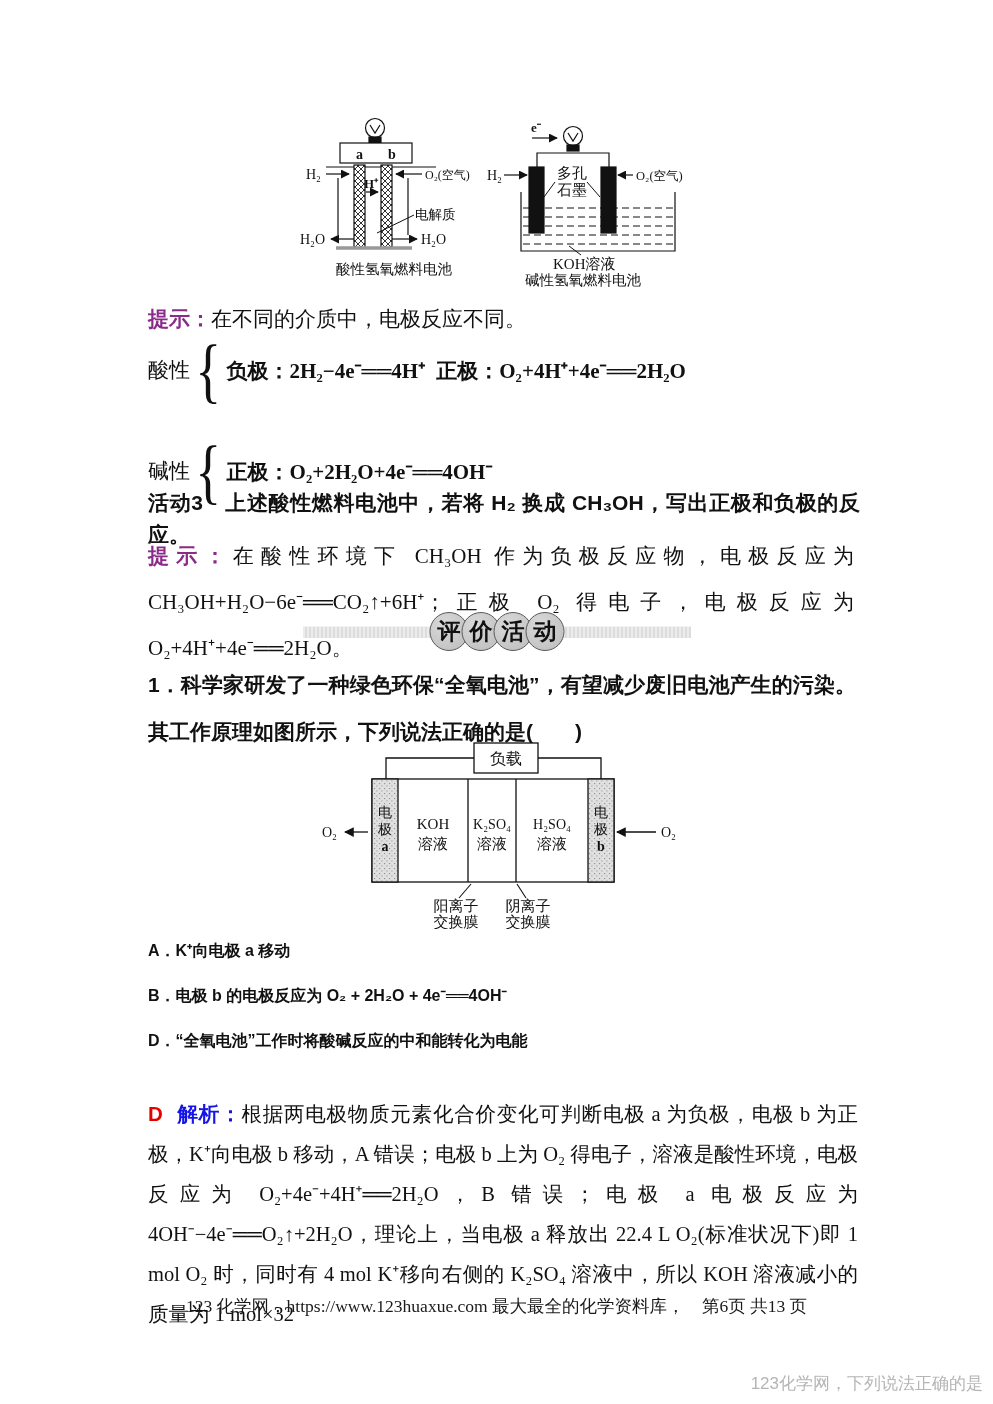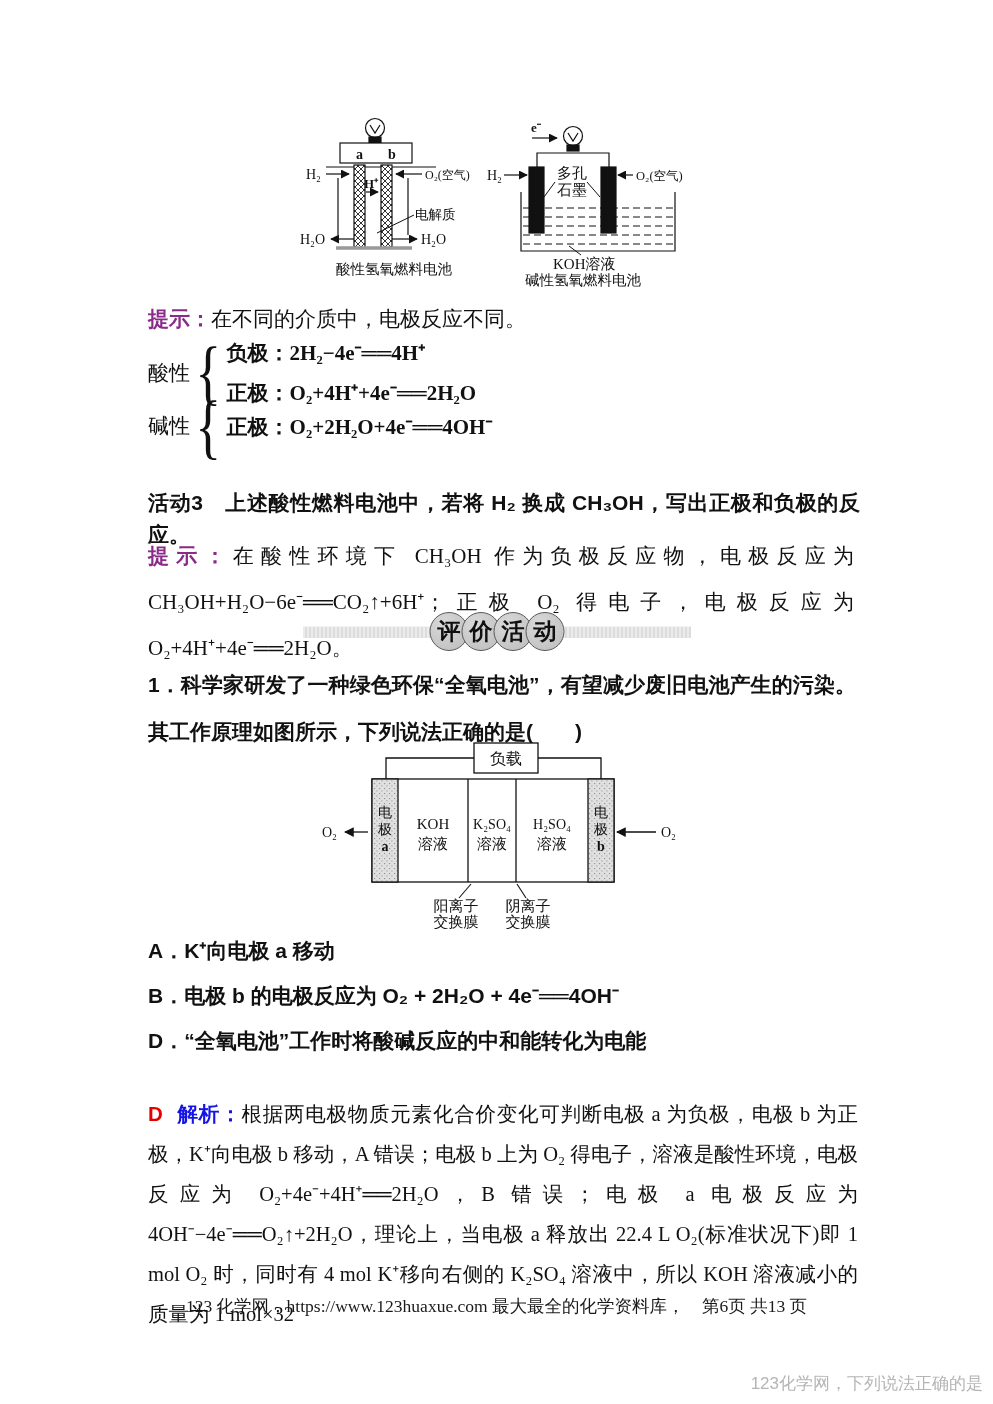--- a/index.html
+++ b/index.html
@@ -15,34 +15,34 @@
 
   
   .hint-label { color:#8a2b8a; font-weight:bold; }
   .ans-red   { color:#e60000; font-family:"Liberation Sans", sans-serif; font-weight:bold; padding-right:14px; }
   .ans-blue  { color:#1414e6; font-family:"Liberation Sans", sans-serif; font-weight:bold; }
 
   
   .cond-group { display:flex; align-items:center; font-family:"Liberation Serif", serif; }
   .cond-label { font-size:21px; margin-right:1px;text-align:center; }
   .cond-brace { font-size:72px; font-weight:300; line-height:0.9; transform:scaleX(.75); margin:0 1px 0 0; }
-  .cond-lines { display:flex; flex-direction:column; gap:11px; font-weight:bold; font-size:21px; }
+  .cond-lines { display:flex; flex-direction:row; gap:11px; font-weight:bold; font-size:21px; }
 
   
   .banner-bar { position:absolute; top:14px; left:0; right:0; height:11px;
      background:repeating-linear-gradient(90deg,#ececec 0 2px,#dcdcdc 2px 4px);
      border-top:1px solid #f2f2f2; }
   .banner-circles { position:absolute; left:50%; top:0; transform:translateX(-50%); display:flex; }
   .bc { width:37px; height:37px; border-radius:50%;
      background:radial-gradient(circle at 35% 30%, #d9d9d9, #bcbcbc);
      border:1.6px solid #5a5a5a; display:flex; align-items:center; justify-content:center;
      font-size:23px; font-weight:bold; margin-left:-7px; color:#101010; }
   .bc:first-child { margin-left:0; }
 
-  .options .opt { font-size:21px; line-height:45px; white-space:nowrap;
+  .options .opt { font-size:16px; line-height:45px; white-space:nowrap;
      font-family:"Liberation Sans", sans-serif; font-weight:bold; }
 
   .footer { text-align:center; font-size:17.5px; color:#1a1a1a; }
   .watermark { color:#b5b5b5; font-size:17px; font-family:"Liberation Sans", sans-serif; }
 
   svg text { font-family:"Liberation Serif", serif; fill:#111; }
 </style>
 </head>
 <body>
 
@@ -133,21 +133,21 @@
 
   <div class="abs cond-group" style="left:148px; top:338px;">
     <span class="cond-label">酸性</span>
     <span class="cond-brace">{</span>
     <div class="cond-lines">
       <div>负极：2H₂−4e⁻══4H⁺</div>
       <div>正极：O₂+4H⁺+4e⁻══2H₂O</div>
     </div>
   </div>
 
-  <div class="abs cond-group" style="left:148px; top:394px;">
+  <div class="abs cond-group" style="left:148px; top:439px;">
     <span class="cond-label">碱性</span>
     <span class="cond-brace">{</span>
     <div class="cond-lines">
       <div>正极：O₂+2H₂O+4e⁻══4OH⁻</div>
     </div>
   </div>
 
   <div class="abs para sans bold" style="left:148px; top:487px; width:712px; line-height:32px;">
     <span>活动3</span><span>　上述酸性燃料电池中，若将 H₂ 换成 CH₃OH，写出正极和负极的反应。</span>
   </div>

